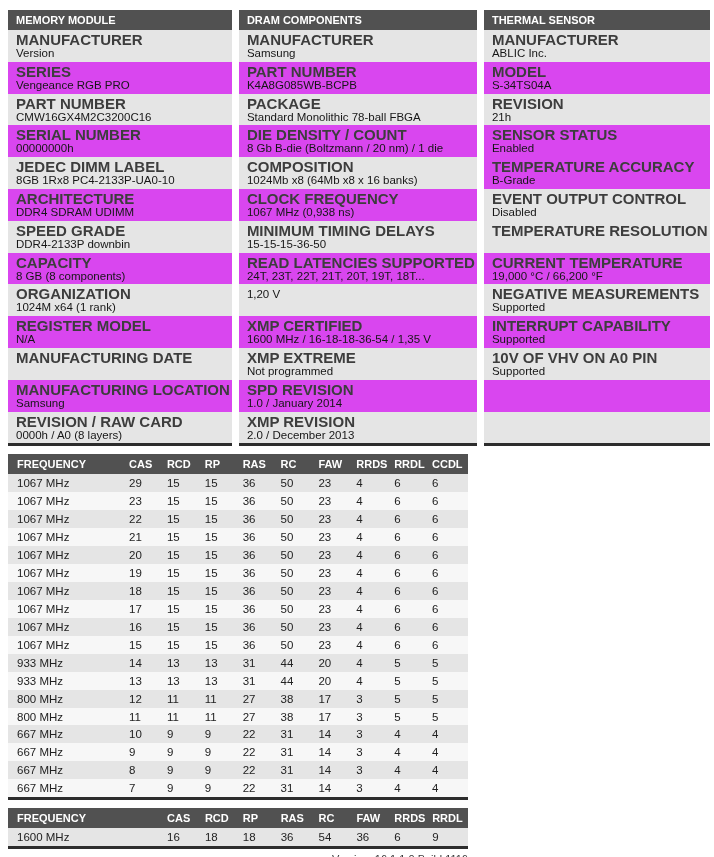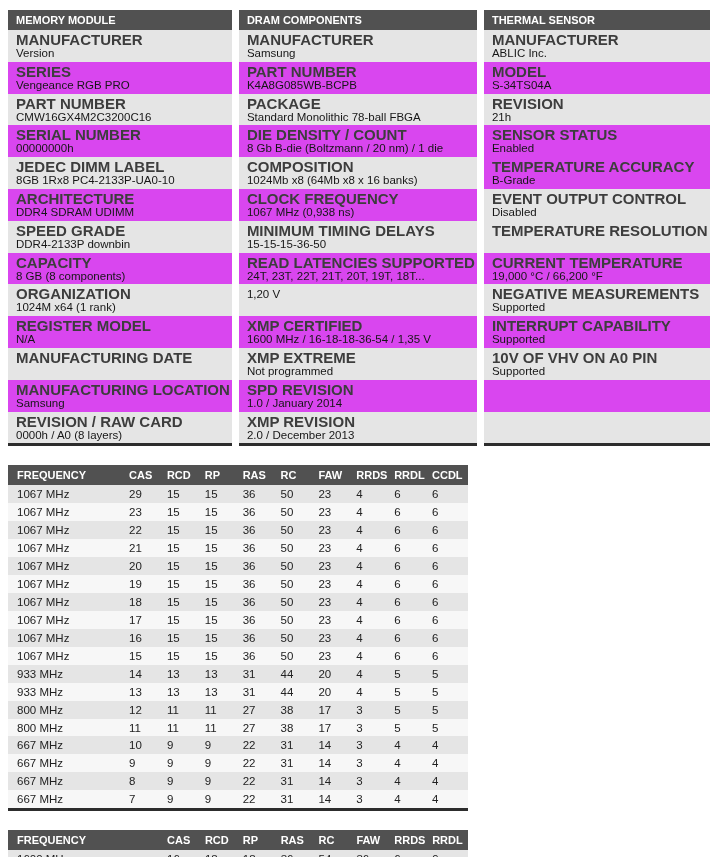--- a/index.html
+++ b/index.html
@@ -29,21 +29,21 @@
   .flabel {
     font-size: 15px; font-weight: bold; color: #3d3d3d;
     line-height: 13px; white-space: nowrap;
   }
   .fvalue {
     font-size: 11.5px; color: #161616;
     line-height: 15px; white-space: nowrap;
   }
 
   
-  .timing-wrap { margin-top: 19px; }
+  .timing-wrap { margin-top: 8px; }
   table.timings {
     border-collapse: collapse; table-layout: fixed;
     width: 460px; border-bottom: 3px solid #2d2d2d;
   }
   table.timings th {
     background: #515151; color: #ffffff;
     font-weight: bold; font-size: 11px; text-align: left;
     height: 20px; padding: 0 0 0 2px; white-space: nowrap; overflow: hidden;
   }
   table.timings th.freq, table.timings td.freq { padding-left: 9px; }

